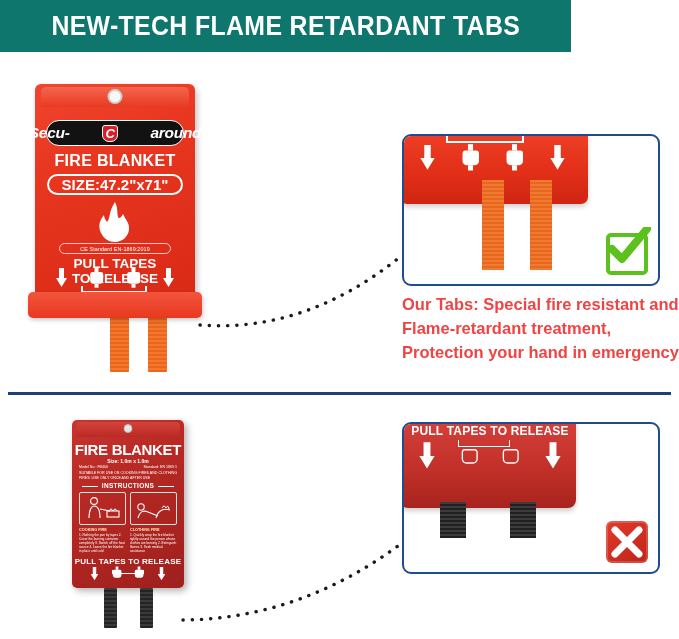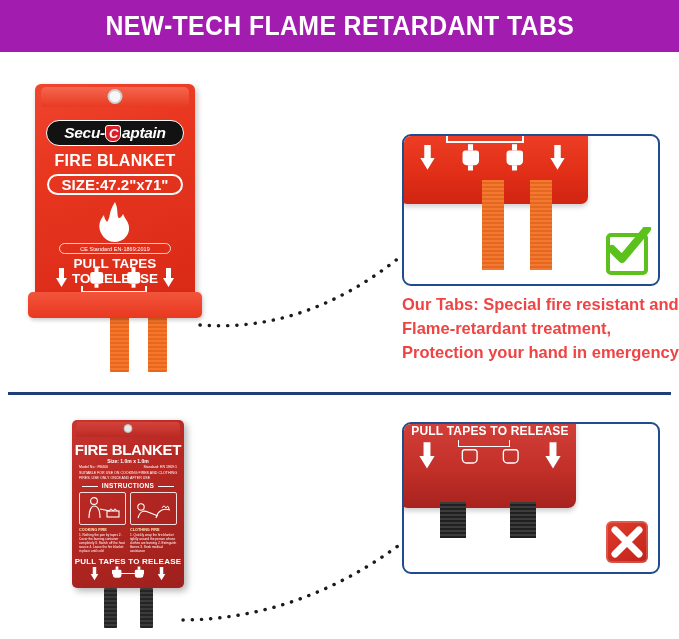--- a/index.html
+++ b/index.html
@@ -6,22 +6,22 @@
   body {
     width: 679px; height: 639px;
     background: #ffffff;
     font-family: "Liberation Sans", sans-serif;
     overflow: hidden;
     position: relative;
   }
 
   
   .header {
-    width: 679px; height: 52px;
-    background: #a21caf;
+    width: 571px; height: 52px;
+    background: #0f766e;
     display: flex; align-items: center; justify-content: center;
   }
   .header-title {
     color: #ffffff;
     font-size: 27px;
     font-weight: bold;
     letter-spacing: 0.4px;
     font-family: "Liberation Sans Narrow", "Liberation Sans", sans-serif;
     transform: scaleX(0.92);
     white-space: nowrap;
@@ -64,21 +64,21 @@
     position: absolute; left: 11px; top: 36px; right: 11px;
     height: 26px;
     background: #121212;
     border-radius: 13px;
     display: flex; align-items: center; justify-content: center;
     border: 1.5px solid #ffffff;
   }
   .logo-text {
     color: #ffffff; font-weight: bold; font-style: italic;
     font-size: 15.5px; letter-spacing: -0.3px;
-    display: flex; align-items: center;
+    display: flex; align-items: center; gap: 32px;
   }
   .logo-shield {
     display: inline-flex; align-items: center; justify-content: center;
     width: 16px; height: 17px;
     background: #d8202a;
     border: 1.2px solid #ffffff;
     border-radius: 3px 3px 7px 7px;
     color: #ffffff; font-size: 13px; font-weight: bold;
     margin: 0 0.5px;
   }
@@ -330,21 +330,21 @@
 <div class="section section-top">
 
   <div class="pkg-top">
     <div class="pkg-top-lip"></div>
     <div class="grommet"></div>
 
     <div class="logo-badge">
       <span class="logo-text">
         <span>Secu-</span>
           <span class="logo-shield">C</span>
-          <span>aptain</span>
+          <span>around</span>
       </span>
     </div>
 
     <div class="pkg-line-main">FIRE BLANKET</div>
     <div class="pkg-size">SIZE:47.2"x71"</div>
 
     <div class="flame">
       <svg width="42" height="44" viewBox="0 0 42 44" aria-hidden="true">
         <path d="M21 2 C14 13 17 17 13 22 C10 18 10 15 10 15 C5 21 4 27 7 33 C10 39 15 42 21 42 C28 42 34 37 35 30 C36 23 31 19 29 14 C27 18 25 19 24 17 C23 13 24 8 21 2 Z" fill="#ffffff"></path>
       </svg>

